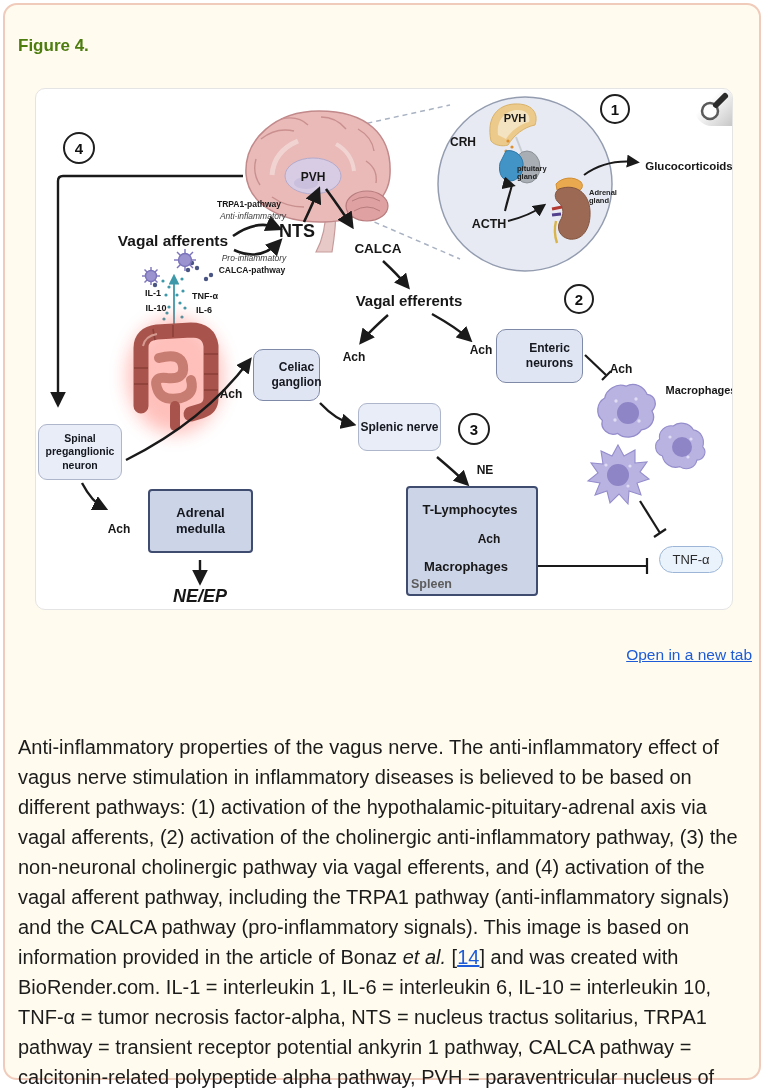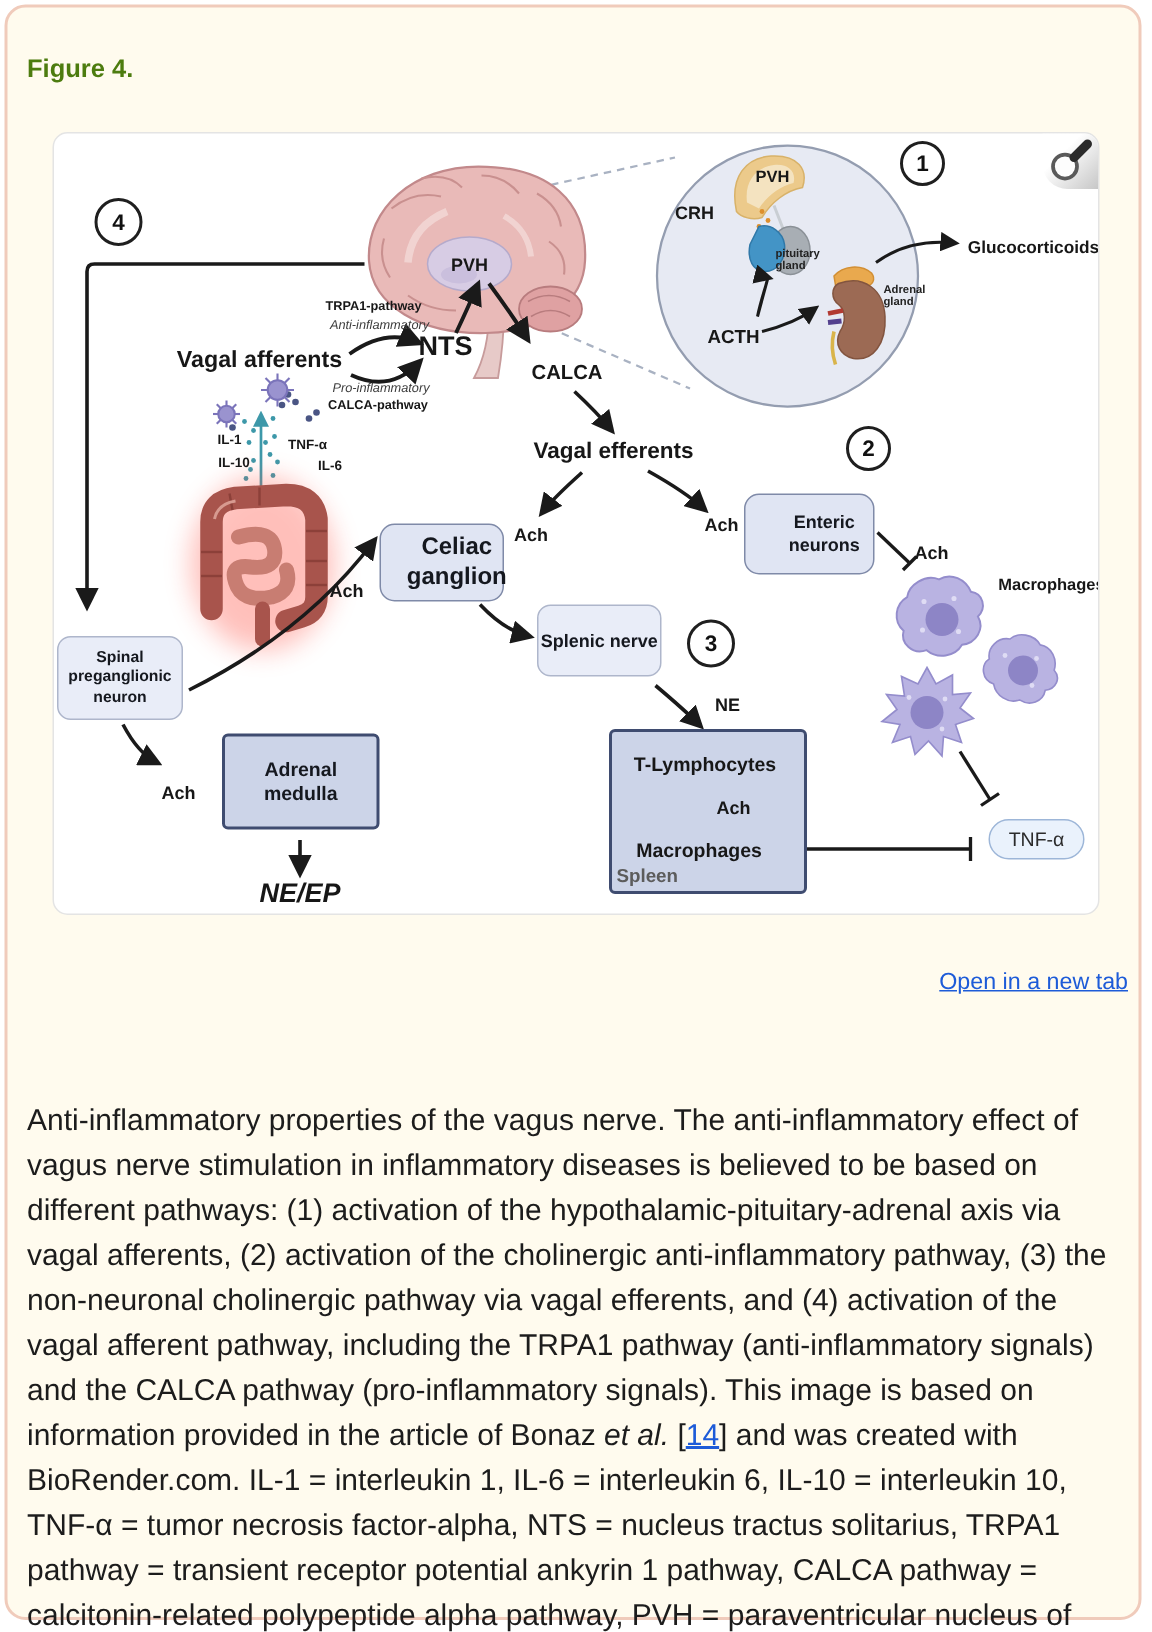--- a/index.html
+++ b/index.html
@@ -224,39 +224,39 @@
   <div class="lbl" style="left:137px;top:152px;font-size:15.5px;">Vagal afferents</div>
   <div class="lbl" style="left:261px;top:142px;font-size:18px;">NTS</div>
   <div class="ilabel" style="left:218px;top:169px;font-size:8.5px;">Pro-inflammatory</div>
   <div class="lbl" style="left:216px;top:181px;font-size:8.5px;">CALCA-pathway</div>
   <div class="lbl" style="left:342px;top:160px;font-size:13.5px;">CALCA</div>
   <div class="lbl" style="left:373px;top:212px;font-size:15px;">Vagal efferents</div>
 
   <div class="lbl" style="left:117px;top:205px;font-size:9px;">IL-1</div>
   <div class="lbl" style="left:169px;top:208px;font-size:9px;">TNF-α</div>
   <div class="lbl" style="left:120px;top:220px;font-size:9px;">IL-10</div>
-  <div class="lbl" style="left:172px;top:222px;font-size:9px;padding-left:24px;">IL-6</div>
+  <div class="lbl" style="left:156px;top:222px;font-size:9px;padding-left:24px;">IL-6</div>
 
   <div class="lbl" style="left:479px;top:30px;font-size:11px;">PVH</div>
   <div class="lbl" style="left:427px;top:53px;font-size:12px;">CRH</div>
   <div class="mini" style="left:481px;top:76px;width:42px;">pituitary gland</div>
   <div class="lbl" style="left:453px;top:136px;font-size:12.5px;">ACTH</div>
   <div class="mini" style="left:553px;top:100px;width:36px;">Adrenal gland</div>
   <div class="lbl" style="left:653px;top:77px;font-size:11.5px;">Glucocorticoids</div>
 
   <div class="lbl" style="left:318px;top:268px;font-size:12px;">Ach</div>
   <div class="lbl" style="left:445px;top:261px;font-size:12px;">Ach</div>
   <div class="lbl" style="left:585px;top:280px;font-size:12px;">Ach</div>
   <div class="lbl" style="left:195px;top:305px;font-size:12px;">Ach</div>
   <div class="lbl" style="left:83px;top:440px;font-size:12px;">Ach</div>
   <div class="lbl" style="left:449px;top:381px;font-size:12px;">NE</div>
   <div class="lbl" style="left:164px;top:507px;font-size:18px;font-style:italic;">NE/EP</div>
   <div class="lbl" style="left:665px;top:302px;font-size:11px;">Macrophages</div>
 
-  <div class="box light" style="left:217px;top:260px;width:83px;height:52px;font-size:16px;">Celiac ganglion</div>
+  <div class="box light" style="left:217px;top:260px;width:67px;height:52px;font-size:12px;">Celiac ganglion</div>
   <div class="box lighter" style="left:322px;top:314px;width:83px;height:48px;font-size:12px;">Splenic nerve</div>
   <div class="box light" style="left:460px;top:240px;width:87px;height:54px;font-size:12px;">Enteric neurons</div>
   <div class="box lighter" style="left:2px;top:335px;width:84px;height:56px;font-size:10.5px;">Spinal preganglionic neuron</div>
   <div class="box dark" style="left:112px;top:400px;width:105px;height:64px;font-size:13px;padding:0 14px;">Adrenal medulla</div>
 
   <div class="box dark" style="left:370px;top:397px;width:132px;height:110px;"></div>
   <div class="lbl" style="left:434px;top:421px;font-size:13px;">T-Lymphocytes</div>
   <div class="lbl" style="left:453px;top:450px;font-size:12px;">Ach</div>
   <div class="lbl" style="left:430px;top:478px;font-size:13px;">Macrophages</div>
   <div class="spleen-tag" style="left:375px;top:488px;">Spleen</div>

